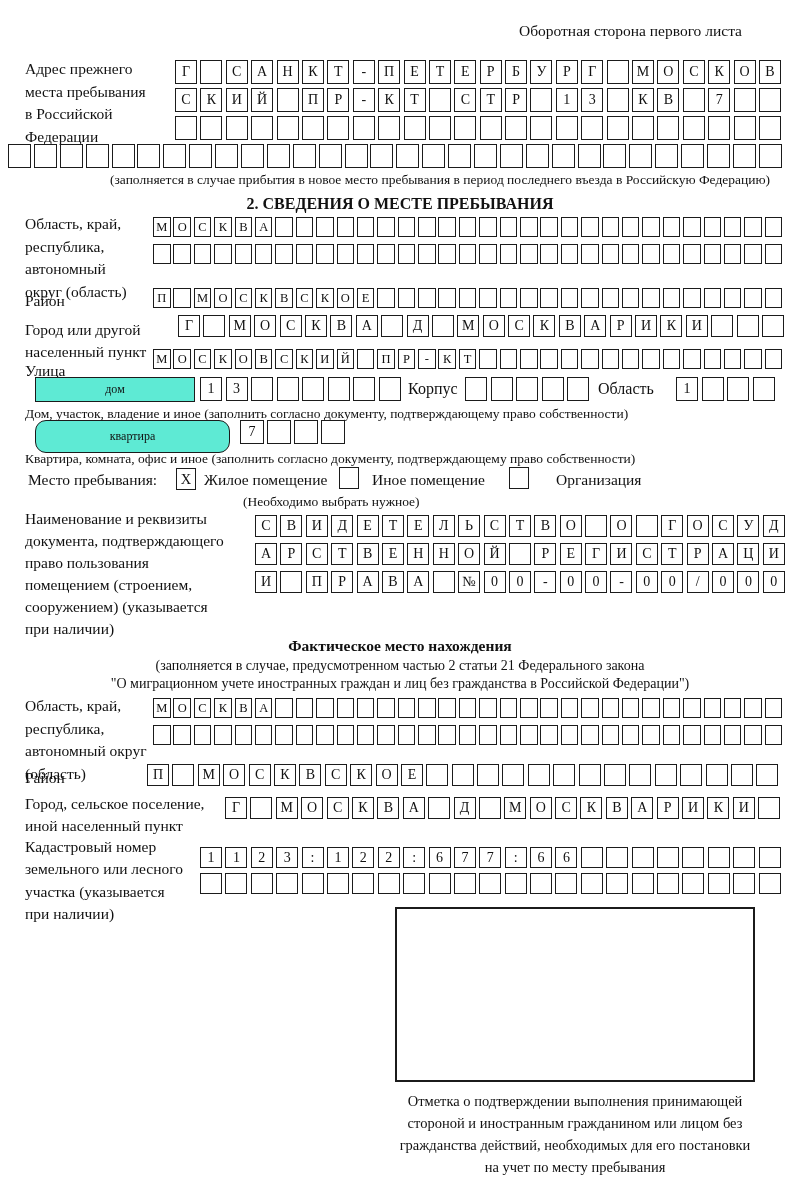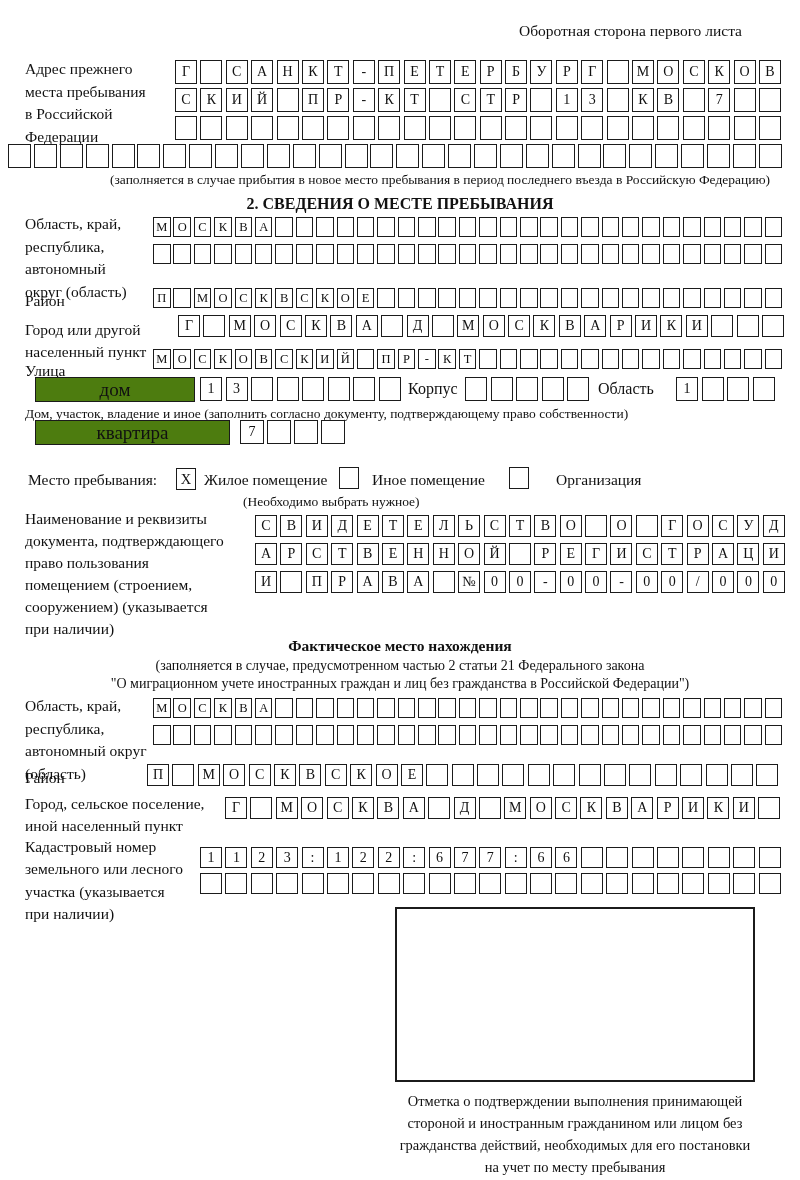--- a/index.html
+++ b/index.html
@@ -17,21 +17,21 @@
         border:1.6px solid #1b1b1b;background:#fff;font-size:14px;line-height:1;color:#111;}
   .ca .cell{width:22px;height:24px;margin-right:3.4px;}
   .ca.h22 .cell{height:22px;}
   .ca.h21 .cell{height:21px;}
   .cw .cell{width:23px;height:24px;margin-right:2.9px;}
   .cb .cell{width:17.5px;height:20px;margin-right:2.9px;font-size:12.5px;}
   .cq .cell{width:24px;height:24px;margin-right:3px;}
   .cd .cell{width:22px;height:24px;margin-right:3.5px;}
 
   .wbox{position:absolute;box-sizing:border-box;border:1.7px solid #1b1b1b;display:flex;
-        align-items:center;justify-content:center;font-size:19px;background:#4d7c0f;text-align:right;}
+        align-items:center;justify-content:center;font-size:12px;background:#5eead4;text-align:right;}
   .inlbl{position:absolute;font-size:16px;white-space:nowrap;}
   .chk{position:absolute;box-sizing:border-box;width:20px;height:22px;border:1.7px solid #1b1b1b;
        display:flex;align-items:center;justify-content:center;font-size:14.5px;background:#fff;}
   .stamp{position:absolute;box-sizing:border-box;border:2px solid #1b1b1b;background:#fff;}
   .stampcap{position:absolute;font-size:14.5px;line-height:22px;text-align:center;}
 </style>
 </head>
 <body>
 
 <div class="page">
@@ -353,27 +353,28 @@
     </div>
   <div class="inlbl" style="left:598px;top:380px;">Область</div>
   <div class="cr cd" style="left:676px;top:377px;">
       <span class="cell">1</span>
       <span class="cell"></span>
       <span class="cell"></span>
       <span class="cell"></span>
     </div>
   <div class="cap" style="left:25px;top:406px;">Дом, участок, владение и иное (заполнить согласно документу, подтверждающему право собственности)</div>
 
-  <div class="wbox" style="left:35px;top:420px;width:195px;height:25px;">квартира</div>
+  <div class="wbox" style="left:35px;top:420px;width:195px;height:33px;border-radius:11px;">квартира</div>
   <div class="cr cq" style="left:240px;top:420px;">
       <span class="cell">7</span>
       <span class="cell"></span>
       <span class="cell"></span>
       <span class="cell"></span>
     </div>
+  <div class="cap" style="left:25px;top:451px;">Квартира, комната, офис и иное (заполнить согласно документу, подтверждающему право собственности)</div>
 
   <div class="lbl" style="left:28px;top:469px;">Место пребывания:</div>
   <div class="chk" style="left:176px;top:468px;">X</div>
   <div class="lbl" style="left:204px;top:469px;">Жилое помещение</div>
   <div class="chk" style="left:339px;top:467px;"></div>
   <div class="lbl" style="left:372px;top:469px;">Иное помещение</div>
   <div class="chk" style="left:509px;top:467px;"></div>
   <div class="lbl" style="left:556px;top:469px;">Организация</div>
   <div class="cap" style="left:243px;top:494px;">(Необходимо выбрать нужное)</div>
 

